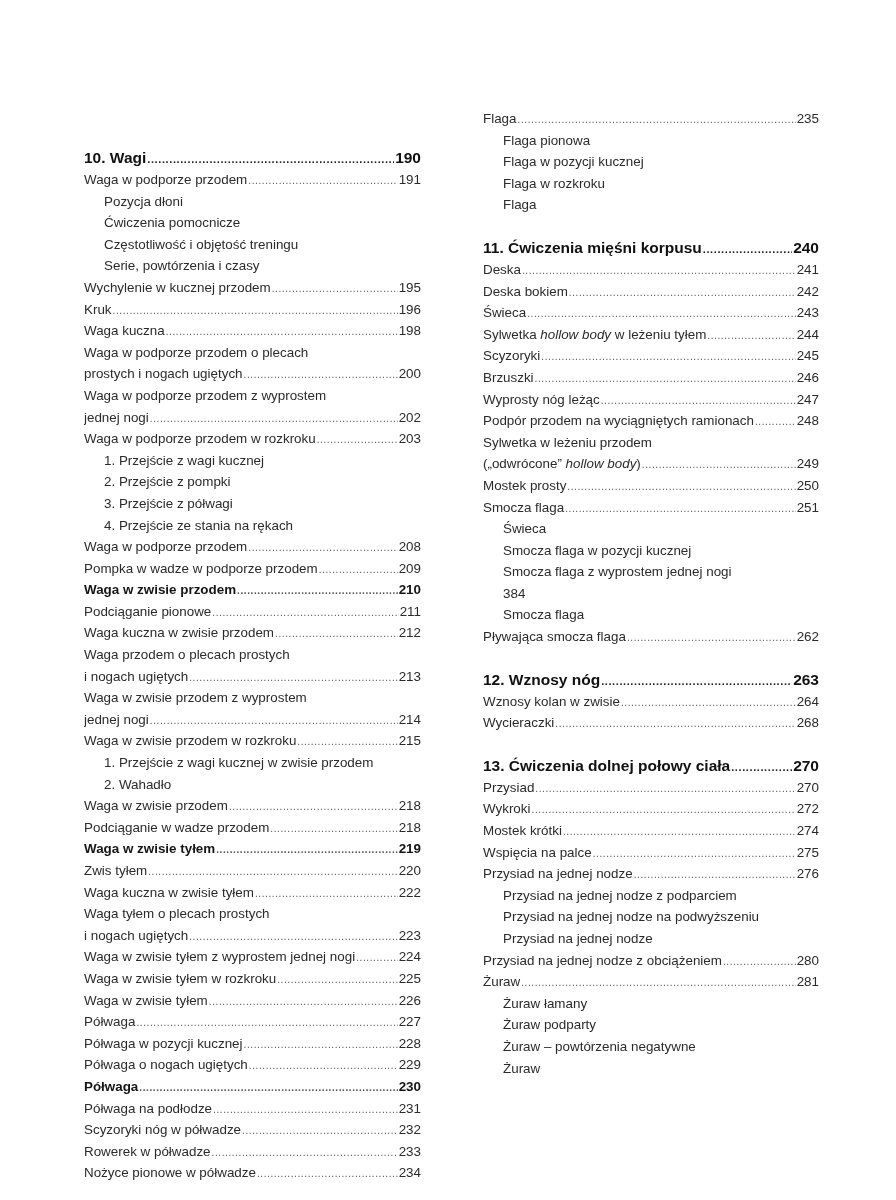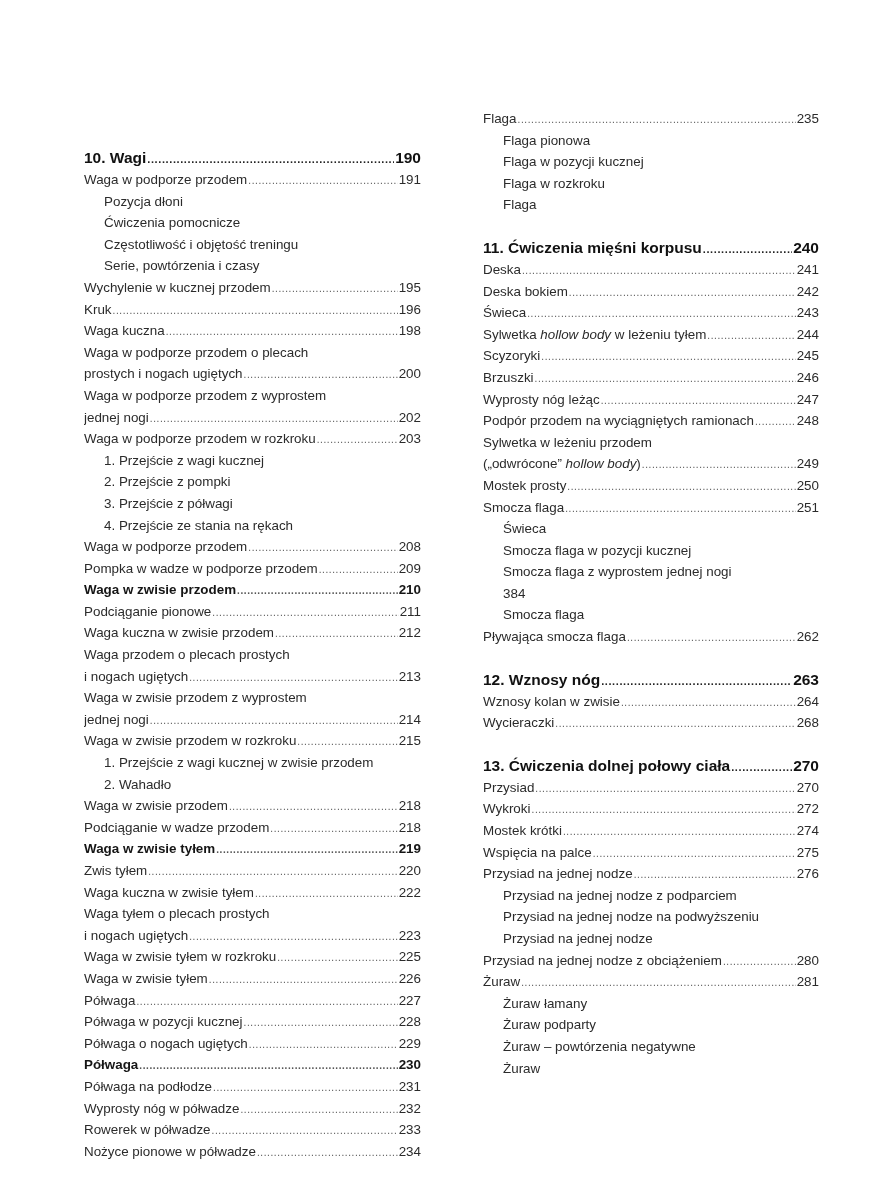--- a/index.html
+++ b/index.html
@@ -204,20 +204,25 @@
     </div>
     <div class="row wrap1">
       <span class="t">Waga tyłem o plecach prostych</span>
     </div>
     <div class="row">
       <span class="t">i nogach ugiętych</span>
       <span class="dots"></span>
       <span class="p">223</span>
     </div>
     <div class="row">
+      <span class="t">Waga w zwisie tyłem z wyprostem jednej nogi</span>
+      <span class="dots"></span>
+      <span class="p">224</span>
+    </div>
+    <div class="row">
       <span class="t">Waga w zwisie tyłem w rozkroku</span>
       <span class="dots"></span>
       <span class="p">225</span>
     </div>
     <div class="row">
       <span class="t">Waga w zwisie tyłem</span>
       <span class="dots"></span>
       <span class="p">226</span>
     </div>
     <div class="row">
@@ -239,21 +244,21 @@
       <span class="t">Półwaga</span>
       <span class="dots"></span>
       <span class="p">230</span>
     </div>
     <div class="row">
       <span class="t">Półwaga na podłodze</span>
       <span class="dots"></span>
       <span class="p">231</span>
     </div>
     <div class="row">
-      <span class="t">Wyprosty nóg w półwadze</span>
+      <span class="t">Scyzoryki nóg w półwadze</span>
       <span class="dots"></span>
       <span class="p">232</span>
     </div>
     <div class="row">
       <span class="t">Rowerek w półwadze</span>
       <span class="dots"></span>
       <span class="p">233</span>
     </div>
     <div class="row">
       <span class="t">Nożyce pionowe w półwadze</span>

